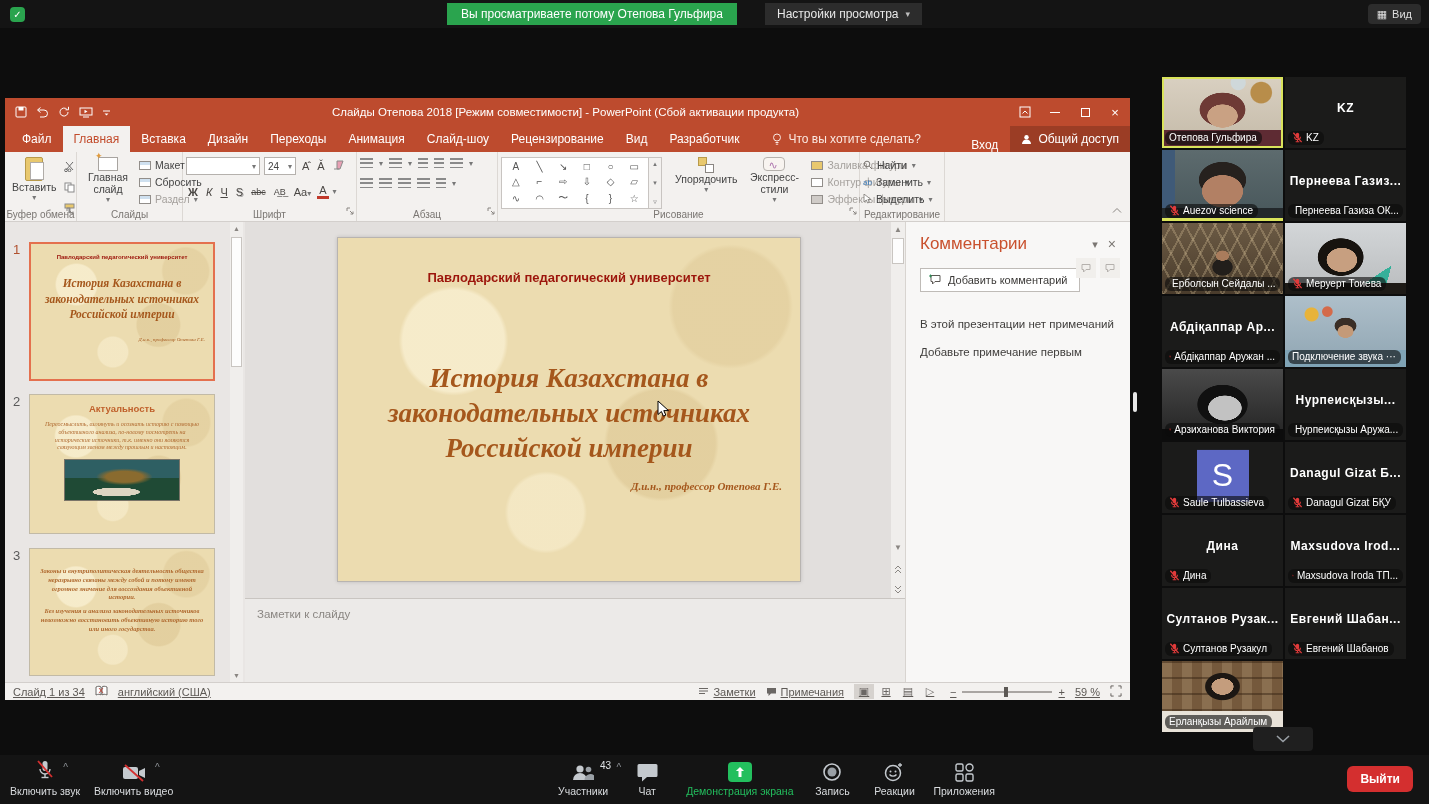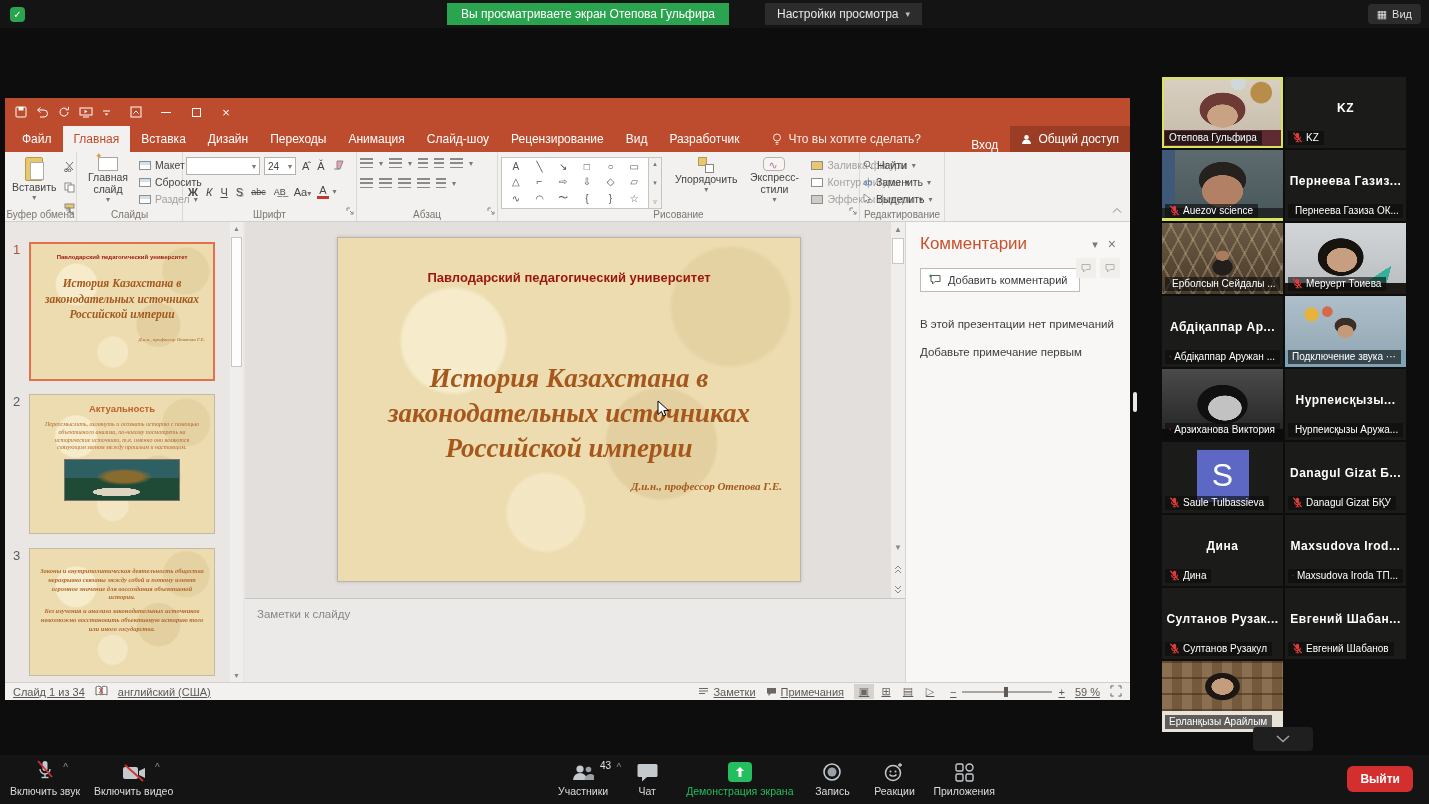--- a/index.html
+++ b/index.html
@@ -157,21 +157,21 @@
   .tile { position:relative; background:#1b1b1a; overflow:hidden; }
   .tile.speaking { outline:2px solid #d9e35b; outline-offset:-2px; }
   .tile.bline { box-shadow:inset 0 -3px 0 #d9e35b; }
   .tile-center { position:absolute; inset:0 0 10px 0; display:flex; align-items:center; justify-content:center;
                  color:#fff; font-size:12px; font-weight:bold; letter-spacing:0.5px; white-space:nowrap; }
   .tile-avatar { position:absolute; left:50%; top:50%; transform:translate(-50%,-54%); width:52px; height:52px;
                  background:#5d68c4; display:flex; align-items:center; justify-content:center;
                  color:#fff; font-size:32px; }
   .tile-label { position:absolute; left:3px; bottom:3px; display:flex; align-items:center; gap:3px;
                 background:rgba(12,12,12,.62); color:#fff; font-size:10px; padding:1px 5px 2px 4px;
-                border-radius:0; max-width:115px; white-space:nowrap; overflow:hidden; }
+                border-radius:6px; max-width:115px; white-space:nowrap; overflow:hidden; }
   .k-otepova { background-image:
       radial-gradient(ellipse 20% 26% at 50% 55%, #c9a183 62%, transparent 64%),
       radial-gradient(ellipse 30% 38% at 50% 46%, #6e3a35 62%, transparent 64%),
       linear-gradient(0deg, #5e2b33 0 26%, transparent 26%),
       radial-gradient(circle at 82% 22%, #b88d4a 0 9%, transparent 10%),
       radial-gradient(circle at 63% 8%, #cfd8da 0 7%, transparent 8%),
       linear-gradient(180deg, #d9d0c1, #c4baa8); }
   .k-auezov { background-image:
       radial-gradient(ellipse 27% 36% at 50% 58%, #b28064 62%, transparent 64%),
       radial-gradient(ellipse 31% 40% at 50% 42%, #26211e 62%, transparent 64%),
@@ -226,21 +226,21 @@
                border-radius:6px; color:#fff; font-size:12px; font-weight:bold; display:flex; align-items:center; }
 </style>
 </head>
 <body>
 
 <div id="root">
 
   <div class="topbar">
     <div class="shield">✓</div>
     <div class="view-banner">
-      <span>Вы просматриваете экран Отепова Гульфира</span>
+      <span>Вы просматриваете потому Отепова Гульфира</span>
     </div>
     <div class="view-settings">
       <span>Настройки просмотра</span>
       <span class="car">▾</span>
     </div>
     <div class="view-btn">
       <span>▦</span>
       <span>Вид</span>
     </div>
   </div>
@@ -263,20 +263,21 @@
         <svg width="14" height="11" viewBox="0 0 14 11">
             <rect x="1" y="1" width="12" height="7" fill="none" stroke="#fff"></rect>
             <path d="M5.5 2.8l3 1.7-3 1.7z" fill="#fff"></path>
             <line x1="4" y1="10" x2="10" y2="10" stroke="#fff"></line>
           </svg>
         <svg width="9" height="9" viewBox="0 0 9 9">
             <line x1="1" y1="3" x2="8" y2="3" stroke="#fff"></line>
             <path d="M2.5 5.5l2 2 2-2z" fill="#fff"></path>
           </svg>
       </div>
+      <div class="ppt-title">Слайды Отепова 2018 [Режим совместимости] - PowerPoint (Сбой активации продукта)</div>
       <div class="winctl">
         <div>
             <svg width="12" height="12" viewBox="0 0 12 12">
               <rect x="1" y="1" width="10" height="10" fill="none" stroke="#fff"></rect>
               <path d="M3.5 7.5L6 5l2.5 2.5" fill="none" stroke="#fff"></path>
             </svg>
           </div>
         <div>
             <span class="wc-min"></span>
           </div>

